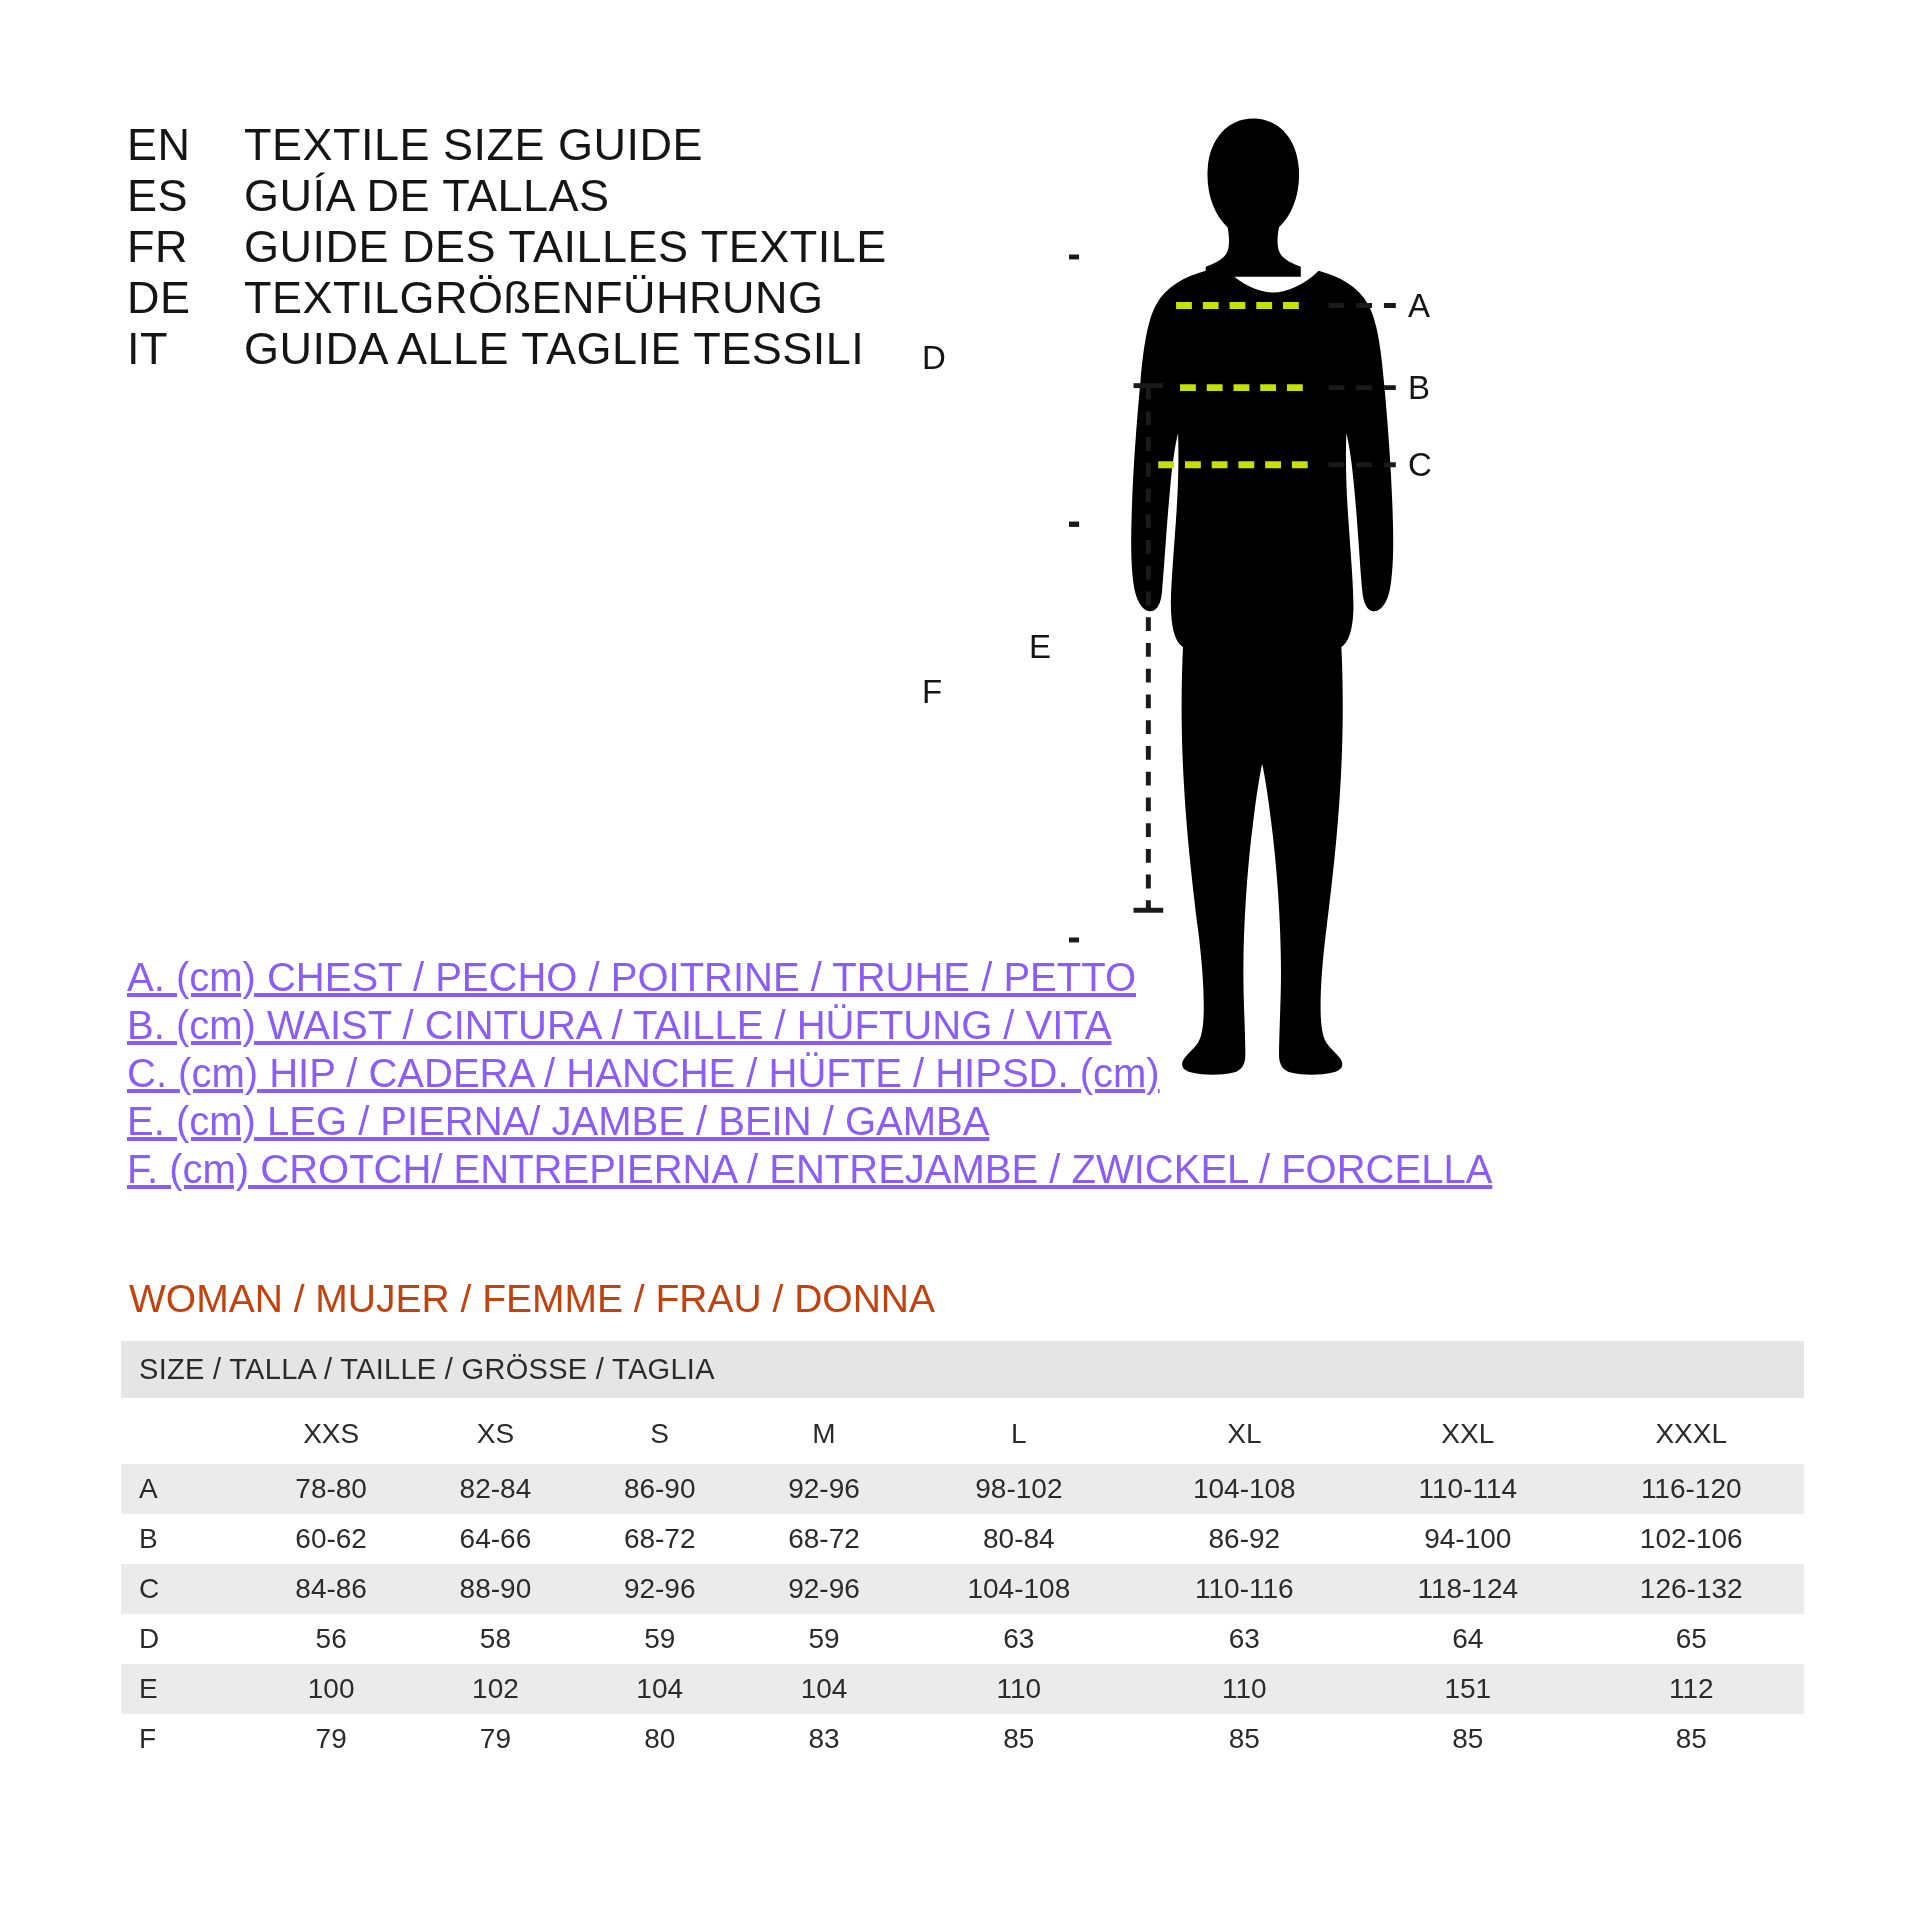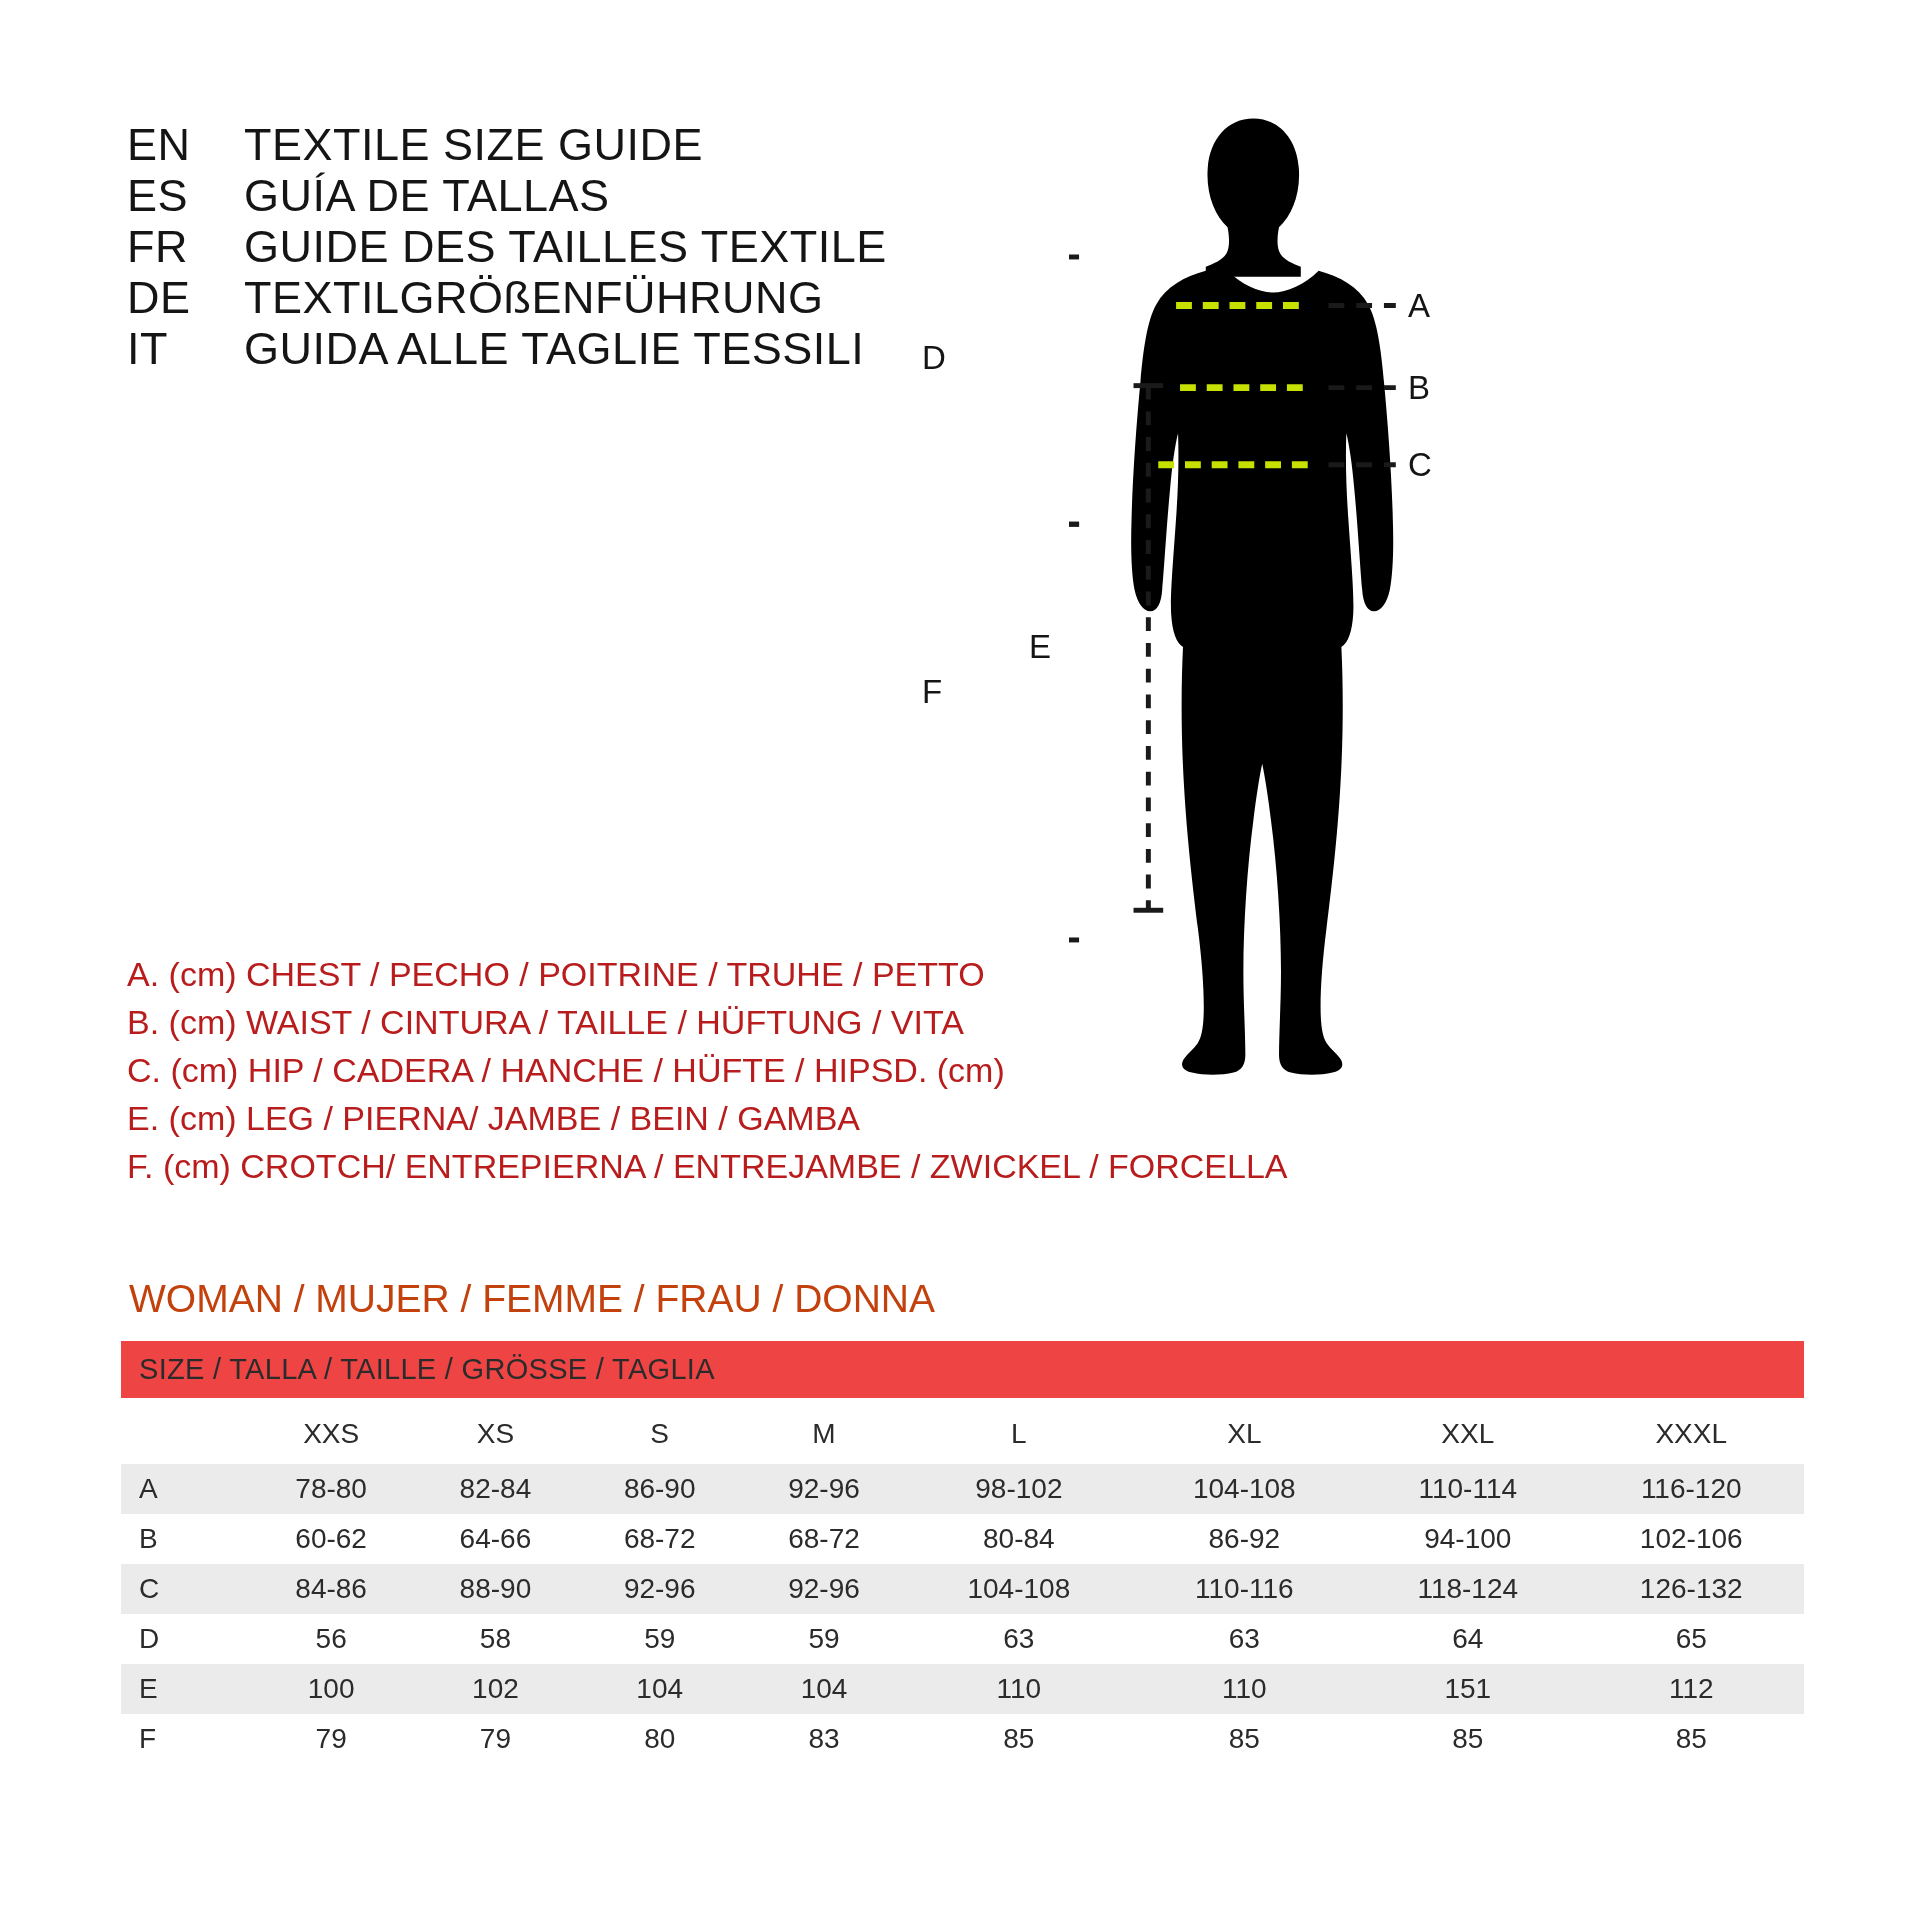--- a/index.html
+++ b/index.html
@@ -38,24 +38,25 @@
     white-space: nowrap;
   }
 
   
   .legend {
     position: absolute;
     left: 127px;
     top: 955px;
   }
   .legend-row {
-    font-size: 34px;
+    font-size: 40px;
     height: 48px;
-    color: #b91c1c;
+    color: #8b5cf6;
     white-space: nowrap;
+    text-decoration: underline;
   }
 
   
   .group-title {
     position: absolute;
     left: 129px;
     top: 1277px;
     font-size: 39px;
     color: #c2410c;
     white-space: nowrap;
@@ -65,21 +66,21 @@
   .size-table {
     position: absolute;
     left: 121px;
     top: 1341px;
     width: 1683px;
     border-collapse: collapse;
     font-size: 28px;
     color: #2b2b2b;
   }
   .size-table .banner td {
-    background: #ef4444;
+    background: #e5e5e5;
     color: #2b2b2b;
     text-align: left;
     padding: 12px 18px;
     font-size: 29px;
     letter-spacing: 0.3px;
   }
   .size-table td {
     padding: 9px 6px;
     text-align: center;
   }

